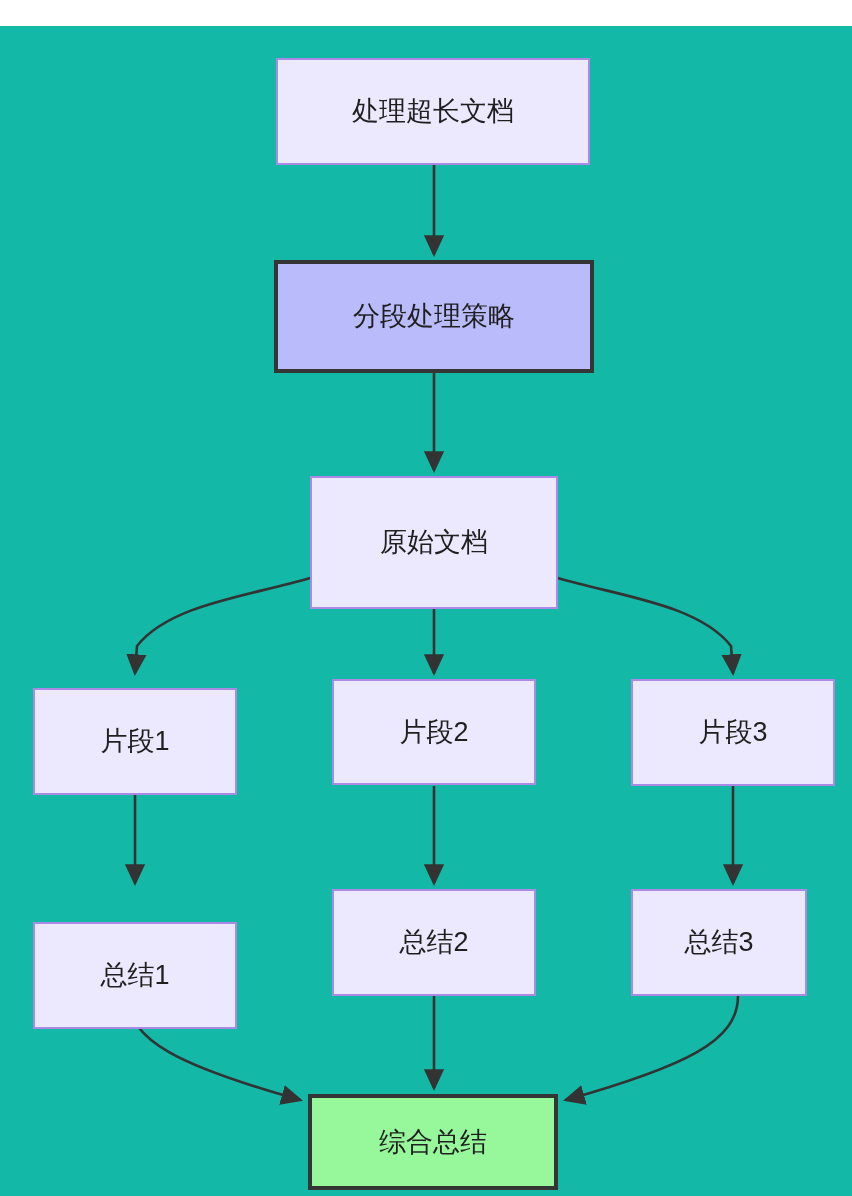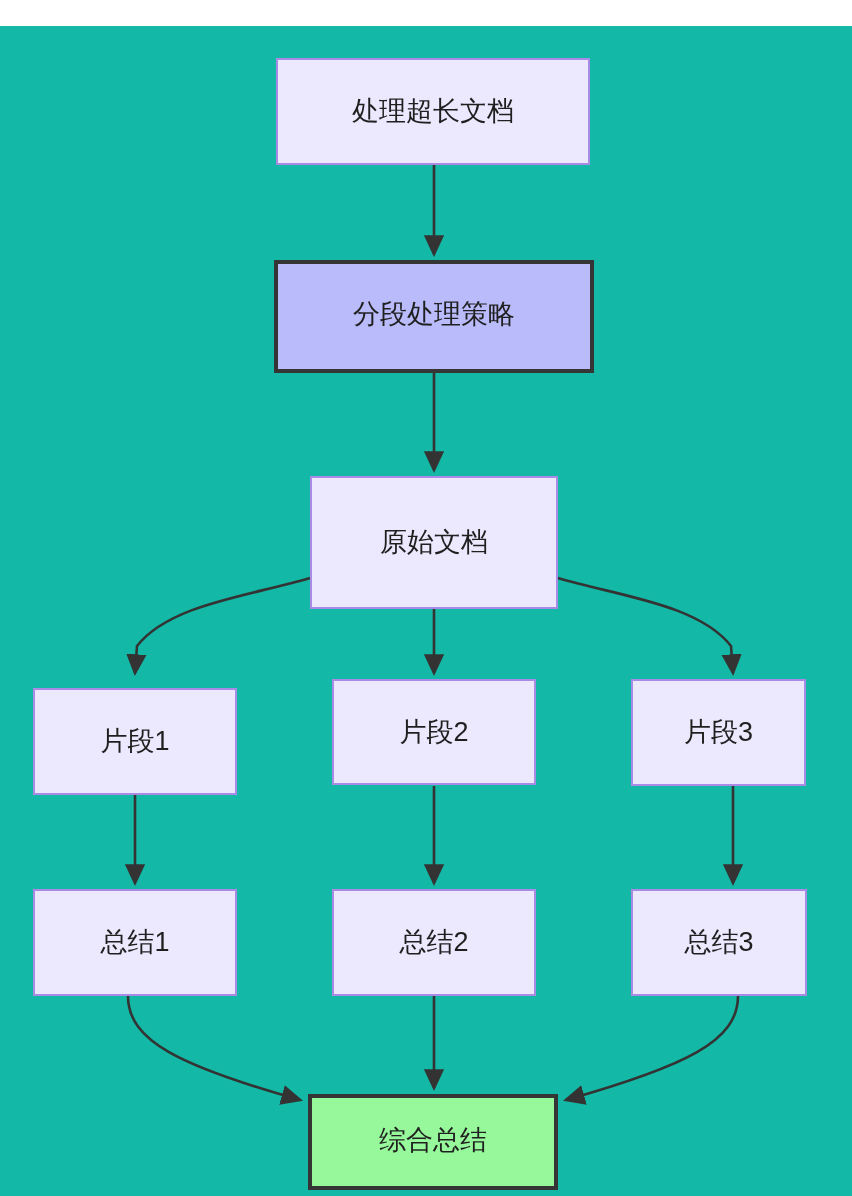--- a/index.html
+++ b/index.html
@@ -86,42 +86,42 @@
         <path d="M 128,970 C 128,1015 180,1040 300,1074" fill="none" stroke="#333333" stroke-width="2.6" marker-end="url(#arrow-down)"></path>
         <path d="M 434,970 L 434,1062" fill="none" stroke="#333333" stroke-width="2.6" marker-end="url(#arrow-down)"></path>
         <path d="M 738,970 C 738,1015 686,1040 566,1074" fill="none" stroke="#333333" stroke-width="2.6" marker-end="url(#arrow-down)"></path>
       </g>
   </svg>
 
   <div id="nodes">
       <div class="node normal" style="left: 276px; top: 32px; width: 314px; height: 107px;">
         <span class="node-label">处理超长文档</span>
       </div>
-      <div class="node emphasis" style="left: 274px; top: 234px; width: 320px; height: 113px; font-family: Liberation Mono, monospace;">
+      <div class="node emphasis" style="left: 274px; top: 234px; width: 320px; height: 113px;">
         <span class="node-label">分段处理策略</span>
       </div>
       <div class="node normal" style="left: 310px; top: 450px; width: 248px; height: 133px;">
         <span class="node-label">原始文档</span>
       </div>
       <div class="node normal" style="left: 33px; top: 662px; width: 204px; height: 107px;">
         <span class="node-label">片段1</span>
       </div>
       <div class="node normal" style="left: 332px; top: 653px; width: 204px; height: 106px;">
         <span class="node-label">片段2</span>
       </div>
-      <div class="node normal" style="left: 631px; top: 653px; width: 175px; height: 107px;">
+      <div class="node normal" style="left: 631px; top: 653px; width: 204px; height: 107px;">
         <span class="node-label">片段3</span>
       </div>
-      <div class="node normal" style="left: 33px; top: 863px; width: 204px; height: 107px;">
+      <div class="node normal" style="left: 33px; top: 896px; width: 204px; height: 107px;">
         <span class="node-label">总结1</span>
       </div>
       <div class="node normal" style="left: 332px; top: 863px; width: 204px; height: 107px;">
         <span class="node-label">总结2</span>
       </div>
       <div class="node normal" style="left: 631px; top: 863px; width: 176px; height: 107px;">
         <span class="node-label">总结3</span>
       </div>
-      <div class="node final" style="left: 308px; top: 1068px; width: 250px; height: 96px; font-family: Liberation Mono, monospace;">
+      <div class="node final" style="left: 308px; top: 1068px; width: 250px; height: 96px;">
         <span class="node-label">综合总结</span>
       </div>
     </div>
 
 </div>
 
 </body></html>

